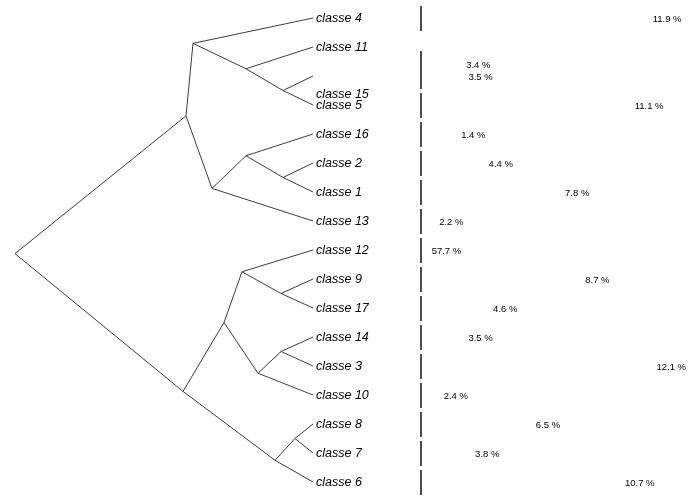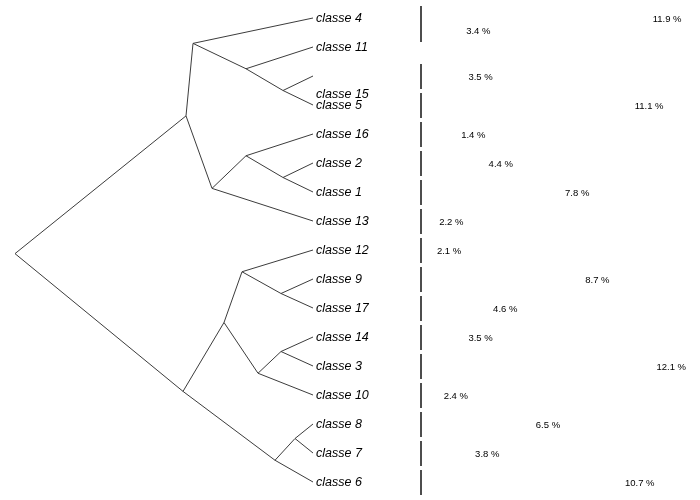--- a/index.html
+++ b/index.html
@@ -114,21 +114,21 @@
       <div class="leaf-label" style="left: 316px; top: 418px;">classe 8</div>
       <div class="leaf-label" style="left: 316px; top: 447px;">classe 7</div>
       <div class="leaf-label" style="left: 316px; top: 476px;">classe 6</div>
     </div>
 
   <div id="bars">
       <div class="bar-row" style="top: 5.5px; width: 267.504px; height: 25px;">
         <div class="bar-rect"></div>
         <div class="bar-value" style="right: 6px;">11.9 %</div>
       </div>
-      <div class="bar-row" style="top: 17px; width: 76.4298px; height: 25px; text-decoration: underline;">
+      <div class="bar-row" style="top: 51px; width: 76.4298px; height: 25px; text-decoration: underline;">
         <div class="bar-rect"></div>
         <div class="bar-value" style="right: 6px;">3.4 %</div>
       </div>
       <div class="bar-row" style="top: 63.5px; width: 78.6777px; height: 25px;">
         <div class="bar-rect"></div>
         <div class="bar-value" style="right: 6px;">3.5 %</div>
       </div>
       <div class="bar-row" style="top: 92.5px; width: 249.521px; height: 25px;">
         <div class="bar-rect"></div>
         <div class="bar-value" style="right: 6px;">11.1 %</div>
@@ -144,21 +144,21 @@
       <div class="bar-row" style="top: 179.5px; width: 175.339px; height: 25px;">
         <div class="bar-rect"></div>
         <div class="bar-value" style="right: 6px;">7.8 %</div>
       </div>
       <div class="bar-row" style="top: 208.5px; width: 49.4545px; height: 25px;">
         <div class="bar-rect"></div>
         <div class="bar-value" style="right: 6px;">2.2 %</div>
       </div>
       <div class="bar-row" style="top: 237.5px; width: 47.2066px; height: 25px;">
         <div class="bar-rect"></div>
-        <div class="bar-value" style="right: 6px;">2.1 %</div>
+        <div class="bar-value" style="right: 6px;">57.7 %</div>
       </div>
       <div class="bar-row" style="top: 266.5px; width: 195.57px; height: 25px;">
         <div class="bar-rect"></div>
         <div class="bar-value" style="right: 6px;">8.7 %</div>
       </div>
       <div class="bar-row" style="top: 295.5px; width: 103.405px; height: 25px;">
         <div class="bar-rect"></div>
         <div class="bar-value" style="right: 6px;">4.6 %</div>
       </div>
       <div class="bar-row" style="top: 324.5px; width: 78.6777px; height: 25px;">

